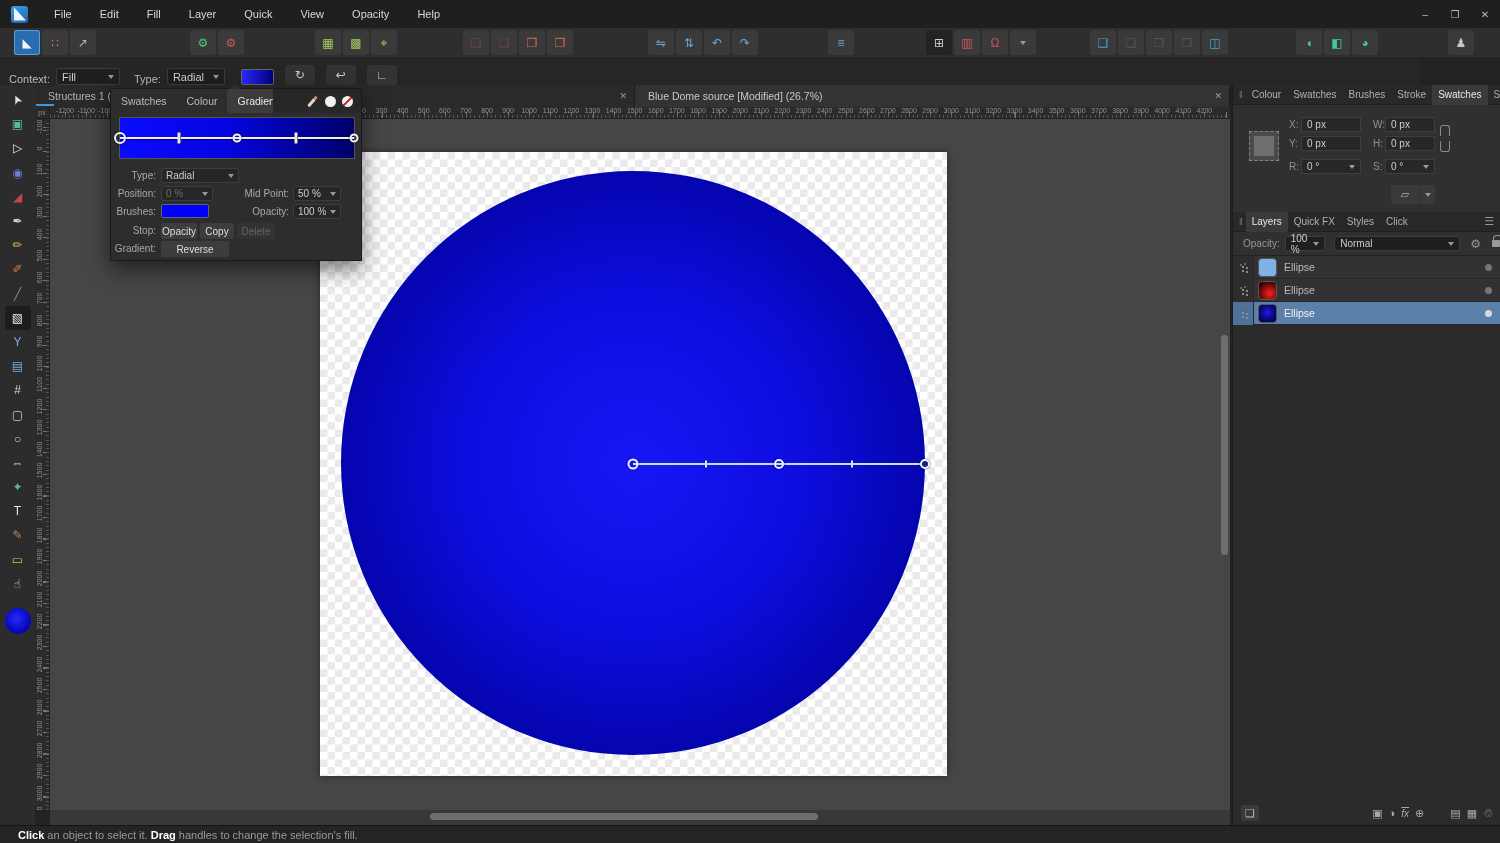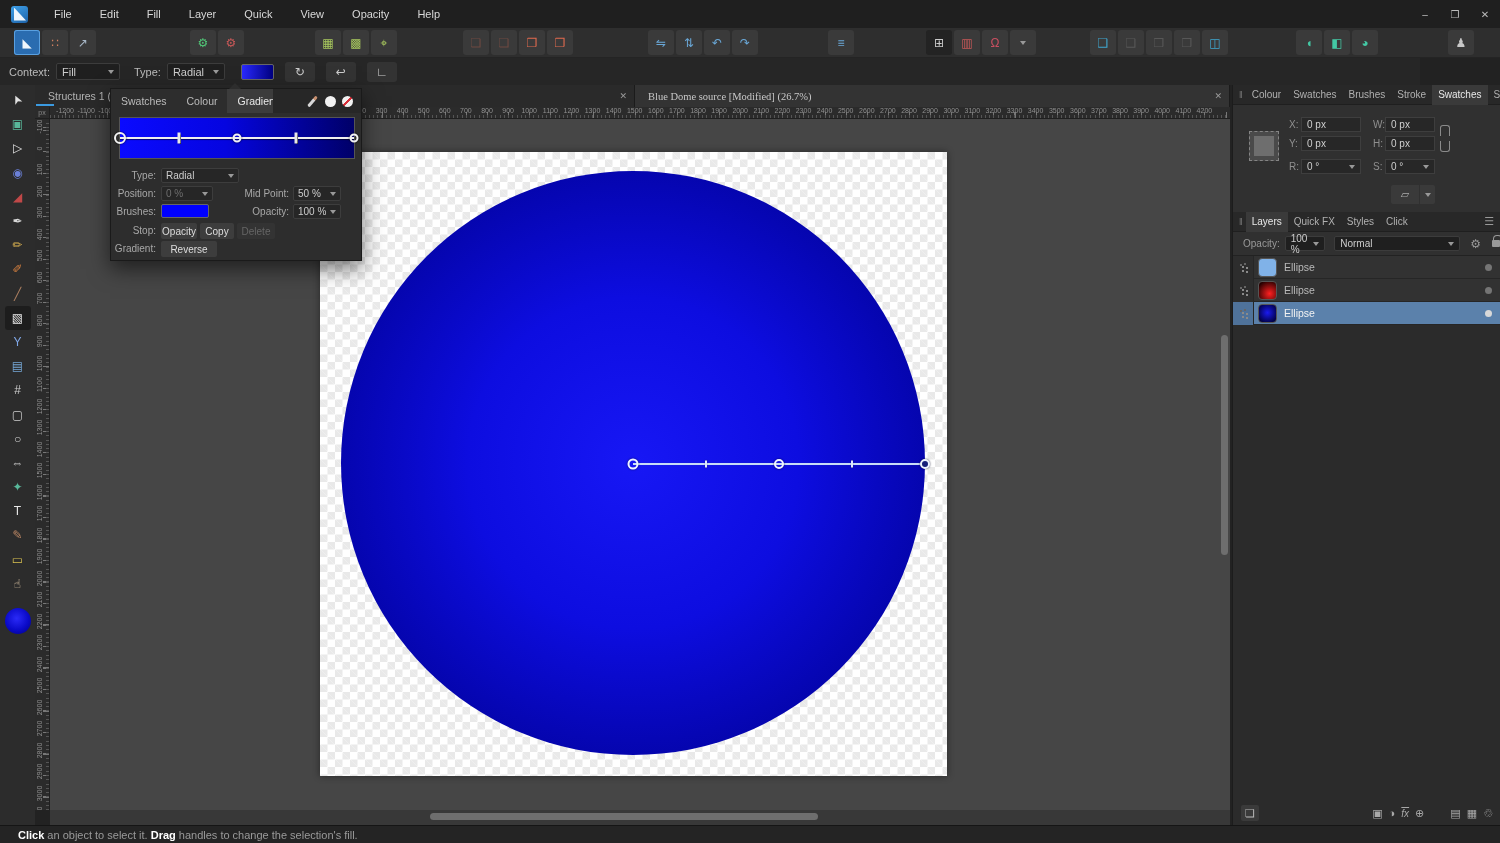--- a/index.html
+++ b/index.html
@@ -15,21 +15,21 @@
   .win-btn{width:30px;height:28px;display:flex;align-items:center;justify-content:center;color:#bbb;font-size:10px}
   
   #main-toolbar{position:absolute;left:0;top:28px;width:1500px;height:30px;background:#2e2e2e;border-bottom:1px solid #242424}
   .tb-group{position:absolute;top:2px;display:flex;gap:2px}
   .tbtn{width:26px;height:25px;border-radius:3px;background:#3a3a3a;display:flex;align-items:center;justify-content:center;font-size:12px;line-height:1}
   .tbtn.disabled .glyph{opacity:.3}
   .tbtn.active-persona{background:#2a6cb0;box-shadow:inset 0 0 0 1px #5aa0e0}
   .tbtn.pressed{background:#232323}
   .chev{width:0;height:0;border-left:3px solid transparent;border-right:3px solid transparent;border-top:4px solid #999;display:inline-block}
   
-  #context-bar{position:absolute;left:0;top:58px;width:1420px;height:27px;background:#262626;display:flex;align-items:center;font-size:11px;color:#c8c8c8}
+  #context-bar{position:absolute;left:0;top:58px;width:1420px;height:27px;background:#262626;display:flex;align-items:flex-end;font-size:11px;color:#c8c8c8}
   .cb-label{margin-left:9px;color:#bbb}
   .dd{height:17px;background:#1f1f1f;border:1px solid #3c3c3c;display:flex;align-items:center;justify-content:space-between;padding:0 5px;color:#ccc;border-radius:2px}
   #context-select{width:64px;margin-left:6px}
   #fill-type-select{width:58px;margin-left:6px}
   #grad-swatch{width:33px;height:16px;margin-left:16px;border:1px solid #666;border-radius:2px}
   .cbtn{width:30px;height:20px;margin-left:11px;background:#333;border-radius:3px;display:flex;align-items:center;justify-content:center;color:#ccc;font-size:12px}
   
   #left-toolbar{position:absolute;left:0;top:85px;width:35px;height:740px;background:#2c2c2c;display:flex;flex-direction:column;align-items:center}
   .tool{width:26px;height:24.2px;display:flex;align-items:center;justify-content:center;font-size:12px;border-radius:3px;flex:none}
   .tool:first-child{margin-top:3px}
@@ -358,21 +358,21 @@
       <span class="glyph" data-name="glyph-☝" style="color: rgb(224, 201, 168);">☝</span>
     </div>
     <div data-name="fill-colour-swatch" id="fill-swatch-circle" style="background: radial-gradient(circle at 45% 40%, rgb(42, 42, 248), rgb(10, 10, 200) 55%, rgb(0, 0, 120));"></div>
   </div>
 
 <div id="doc-tabs" data-name="document-tabs">
     <div class="doctab" data-name="document-tab" style="width: 600px;">
       <span data-name="document-tab-label">Structures 1 (3.2%)</span>
       <span class="tab-close" data-name="tab-close-icon">✕</span>
     </div>
-    <div class="doctab active" data-name="document-tab" style="flex: 1 1 0%; font-family: Liberation Serif, serif;">
+    <div class="doctab active" data-name="document-tab" style="flex: 1 1 0%;">
       <span data-name="document-tab-label">Blue Dome source [Modified] (26.7%)</span>
       <span class="tab-close" data-name="tab-close-icon">✕</span>
     </div>
   </div>
 
 <div id="ruler-corner" data-name="ruler-units-corner">px</div>
 <div id="ruler-indicator" data-name="ruler-active-indicator"></div>
 <div id="hruler" data-name="horizontal-ruler">
     <span class="hlab" data-name="hruler-label" style="left: 15px;">-1200</span>
     <span class="hlab" data-name="hruler-label" style="left: 36.1px;">-1100</span>
@@ -626,14 +626,14 @@
   <span class="gp-label" style="left:118px;top:117px;width:60px" data-name="opacity-popup-label">Opacity:</span>
   <div class="gp-dd" style="left:182px;top:115px;width:48px" data-name="stop-opacity-select">
     <span data-name="stop-opacity-value">100 %</span>
       <i class="chev" data-name="chevron-down-icon"></i>
   </div>
   <span class="gp-label" style="left:0;top:136px;width:45px" data-name="stop-label">Stop:</span>
   <div class="gp-btn" style="left:50px;top:134px;width:36px" data-name="insert-stop-button">Opacity</div>
   <div class="gp-btn" style="left:89px;top:134px;width:34px" data-name="copy-stop-button">Copy</div>
   <div class="gp-btn disabled" style="left:126px;top:134px;width:38px" data-name="delete-stop-button">Delete</div>
   <span class="gp-label" style="left:0;top:154px;width:45px" data-name="gradient-label">Gradient:</span>
-  <div class="gp-btn" style="left:50px;top:152px;width:56px" data-name="reverse-gradient-popup-button">Reverse</div>
+  <div class="gp-btn" style="left:50px;top:152px;width:68px" data-name="reverse-gradient-popup-button">Reverse</div>
 </div>
 
 </body></html>

